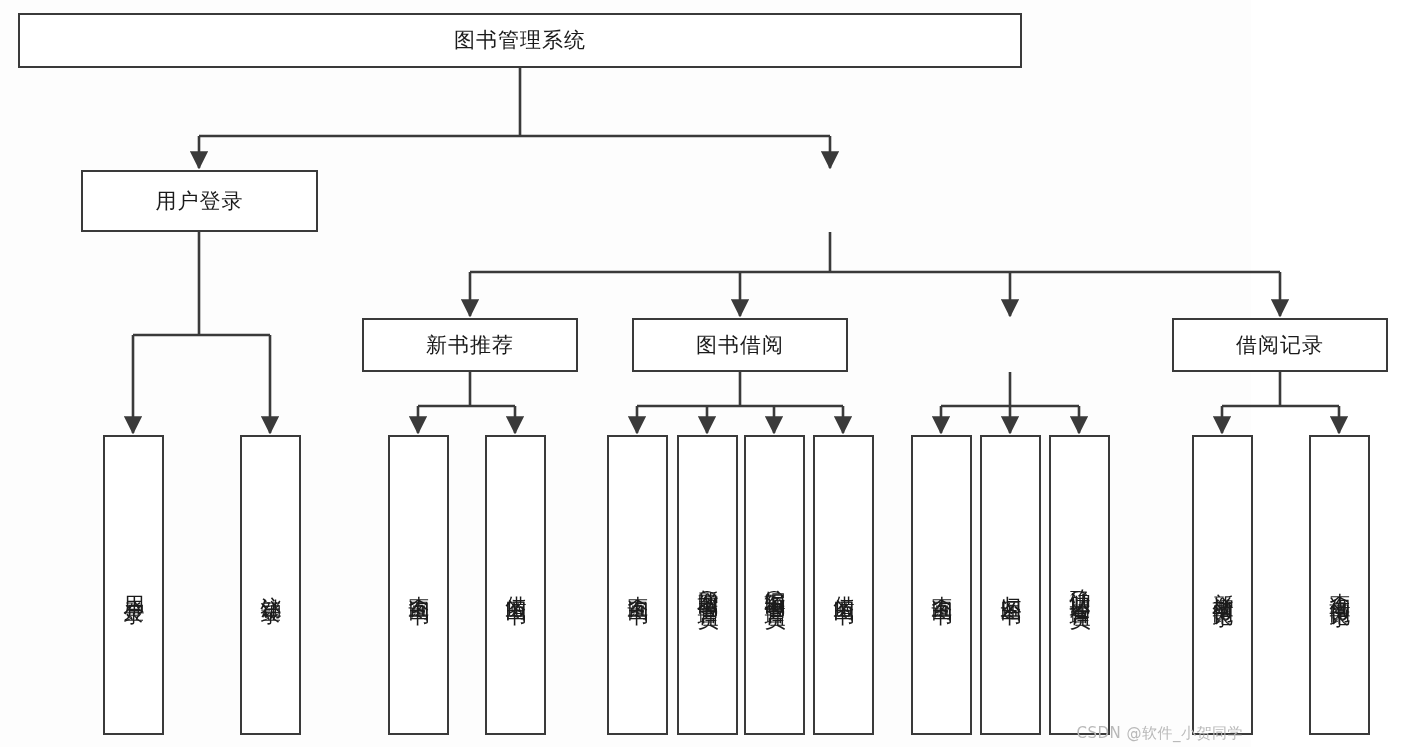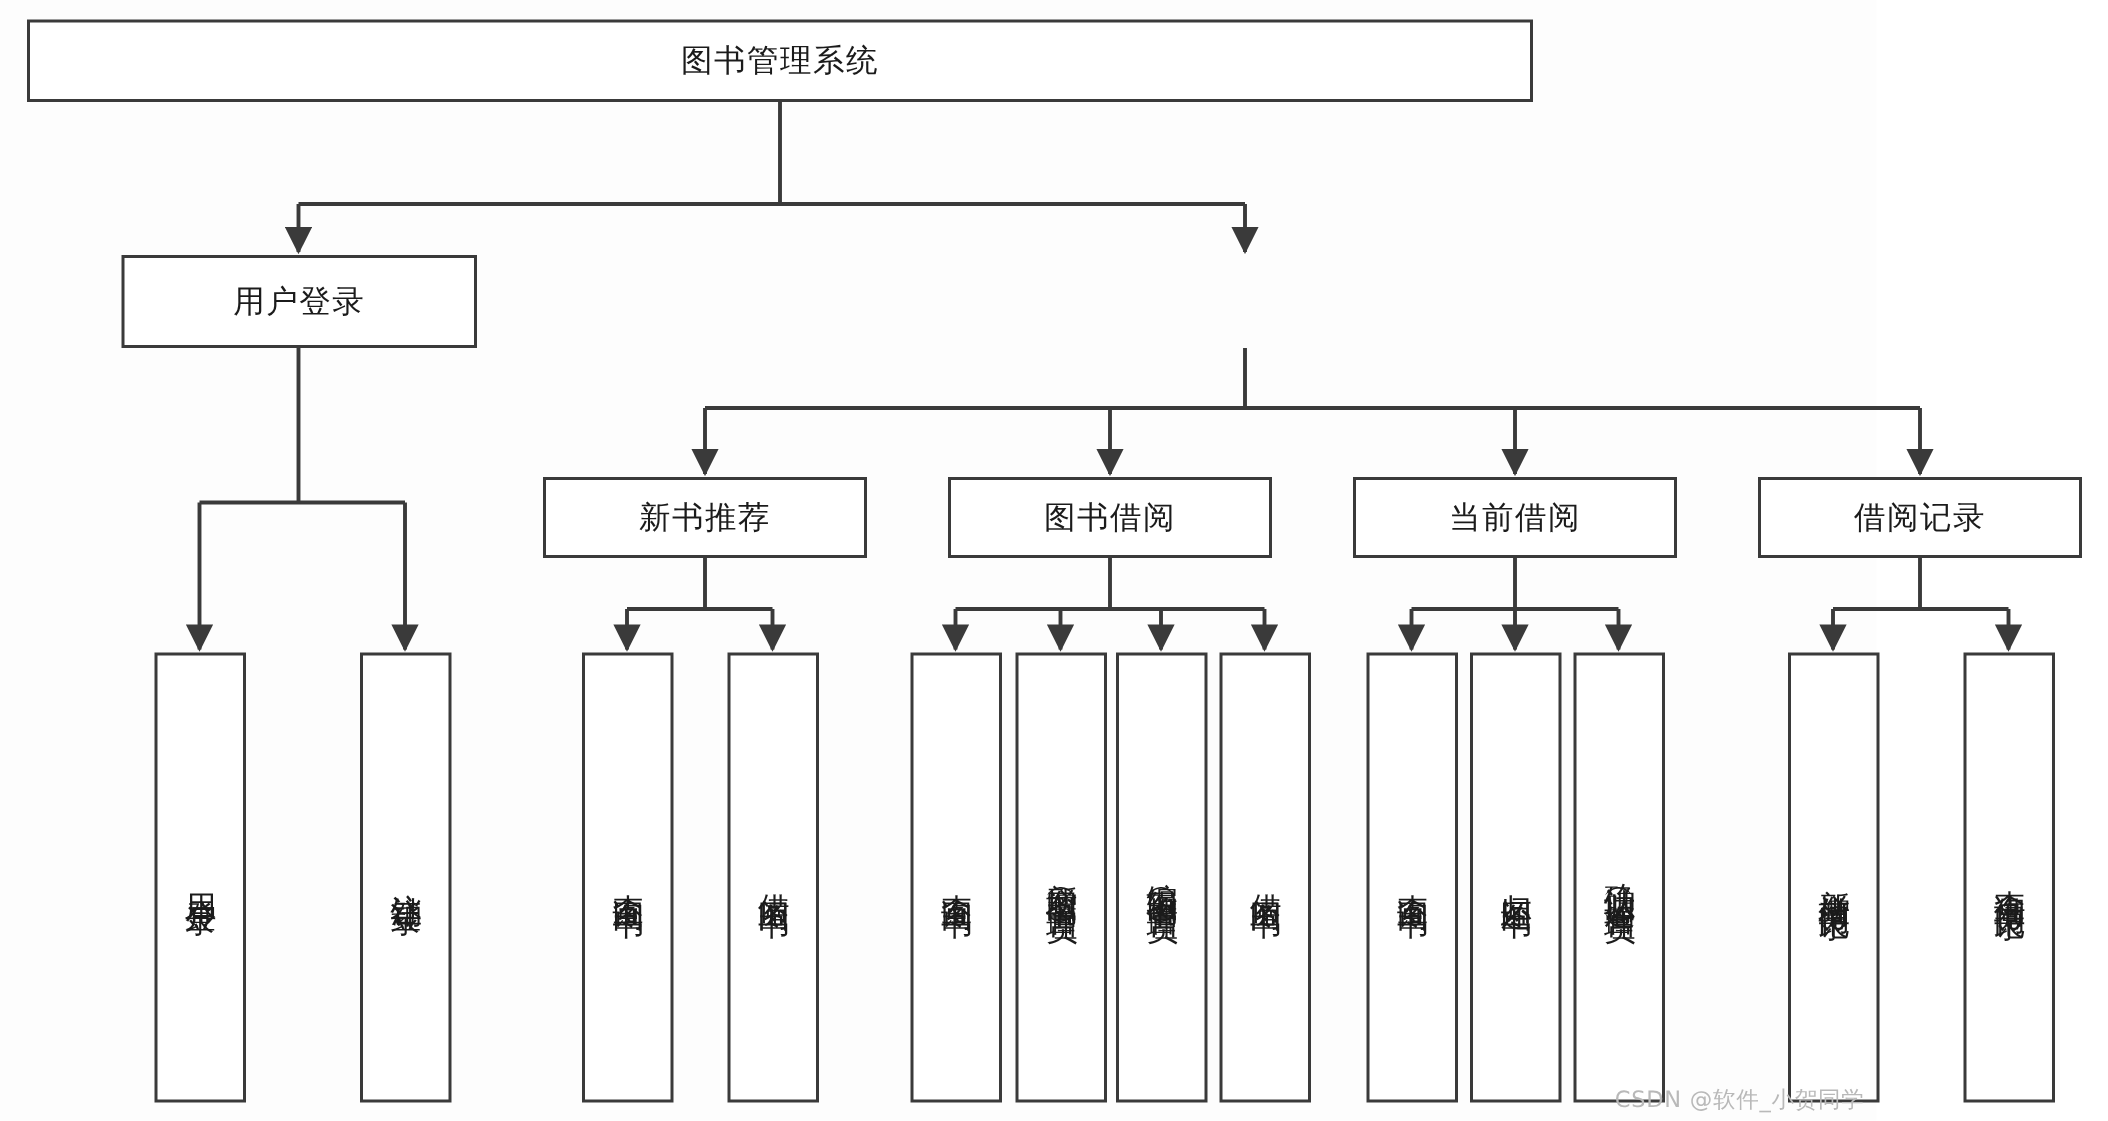--- a/index.html
+++ b/index.html
@@ -125,23 +125,20 @@
   <div class="node" style="left:81px;top:170px;width:237px;height:62px;">
     <span class="label">用户登录</span>
   </div>
 
   <div class="node" style="left:362px;top:318px;width:216px;height:54px;">
     <span class="label">新书推荐</span>
   </div>
   <div class="node" style="left:632px;top:318px;width:216px;height:54px;">
     <span class="label">图书借阅</span>
   </div>
-  <div class="node" style="left:902px;top:318px;width:216px;height:54px;">
-    <span class="label">当前借阅</span>
-  </div>
   <div class="node" style="left:1172px;top:318px;width:216px;height:54px;">
     <span class="label">借阅记录</span>
   </div>
 
   <div class="node leaf" style="left:103px;top:435px;width:61px;height:300px;">
     <span class="label">用户登录</span>
   </div>
   <div class="node leaf" style="left:240px;top:435px;width:61px;height:300px;">
     <span class="label">注销登录</span>
   </div>

